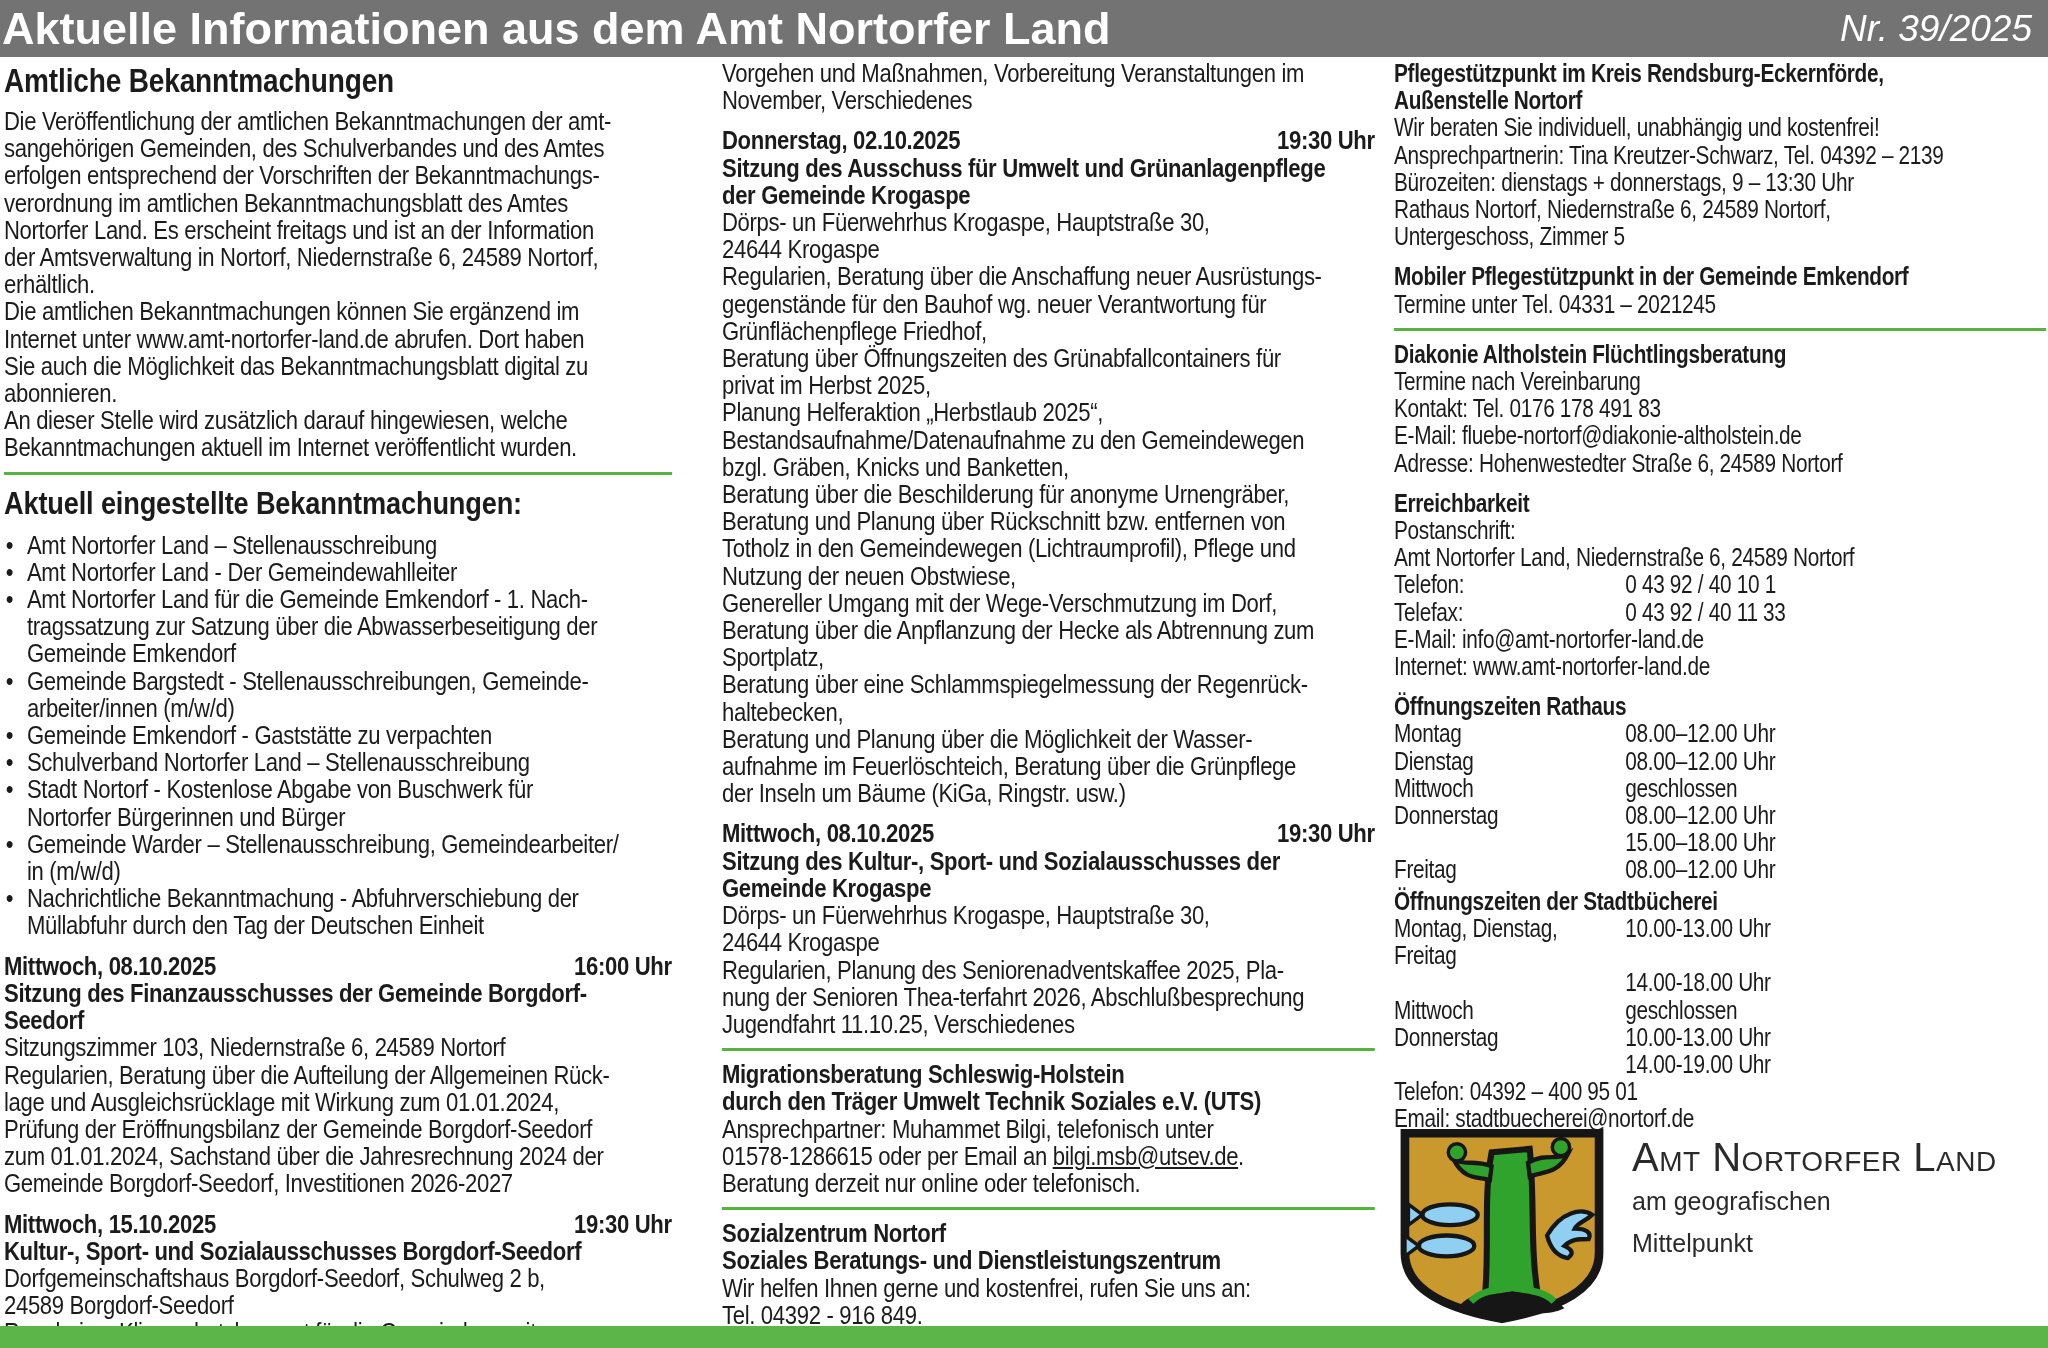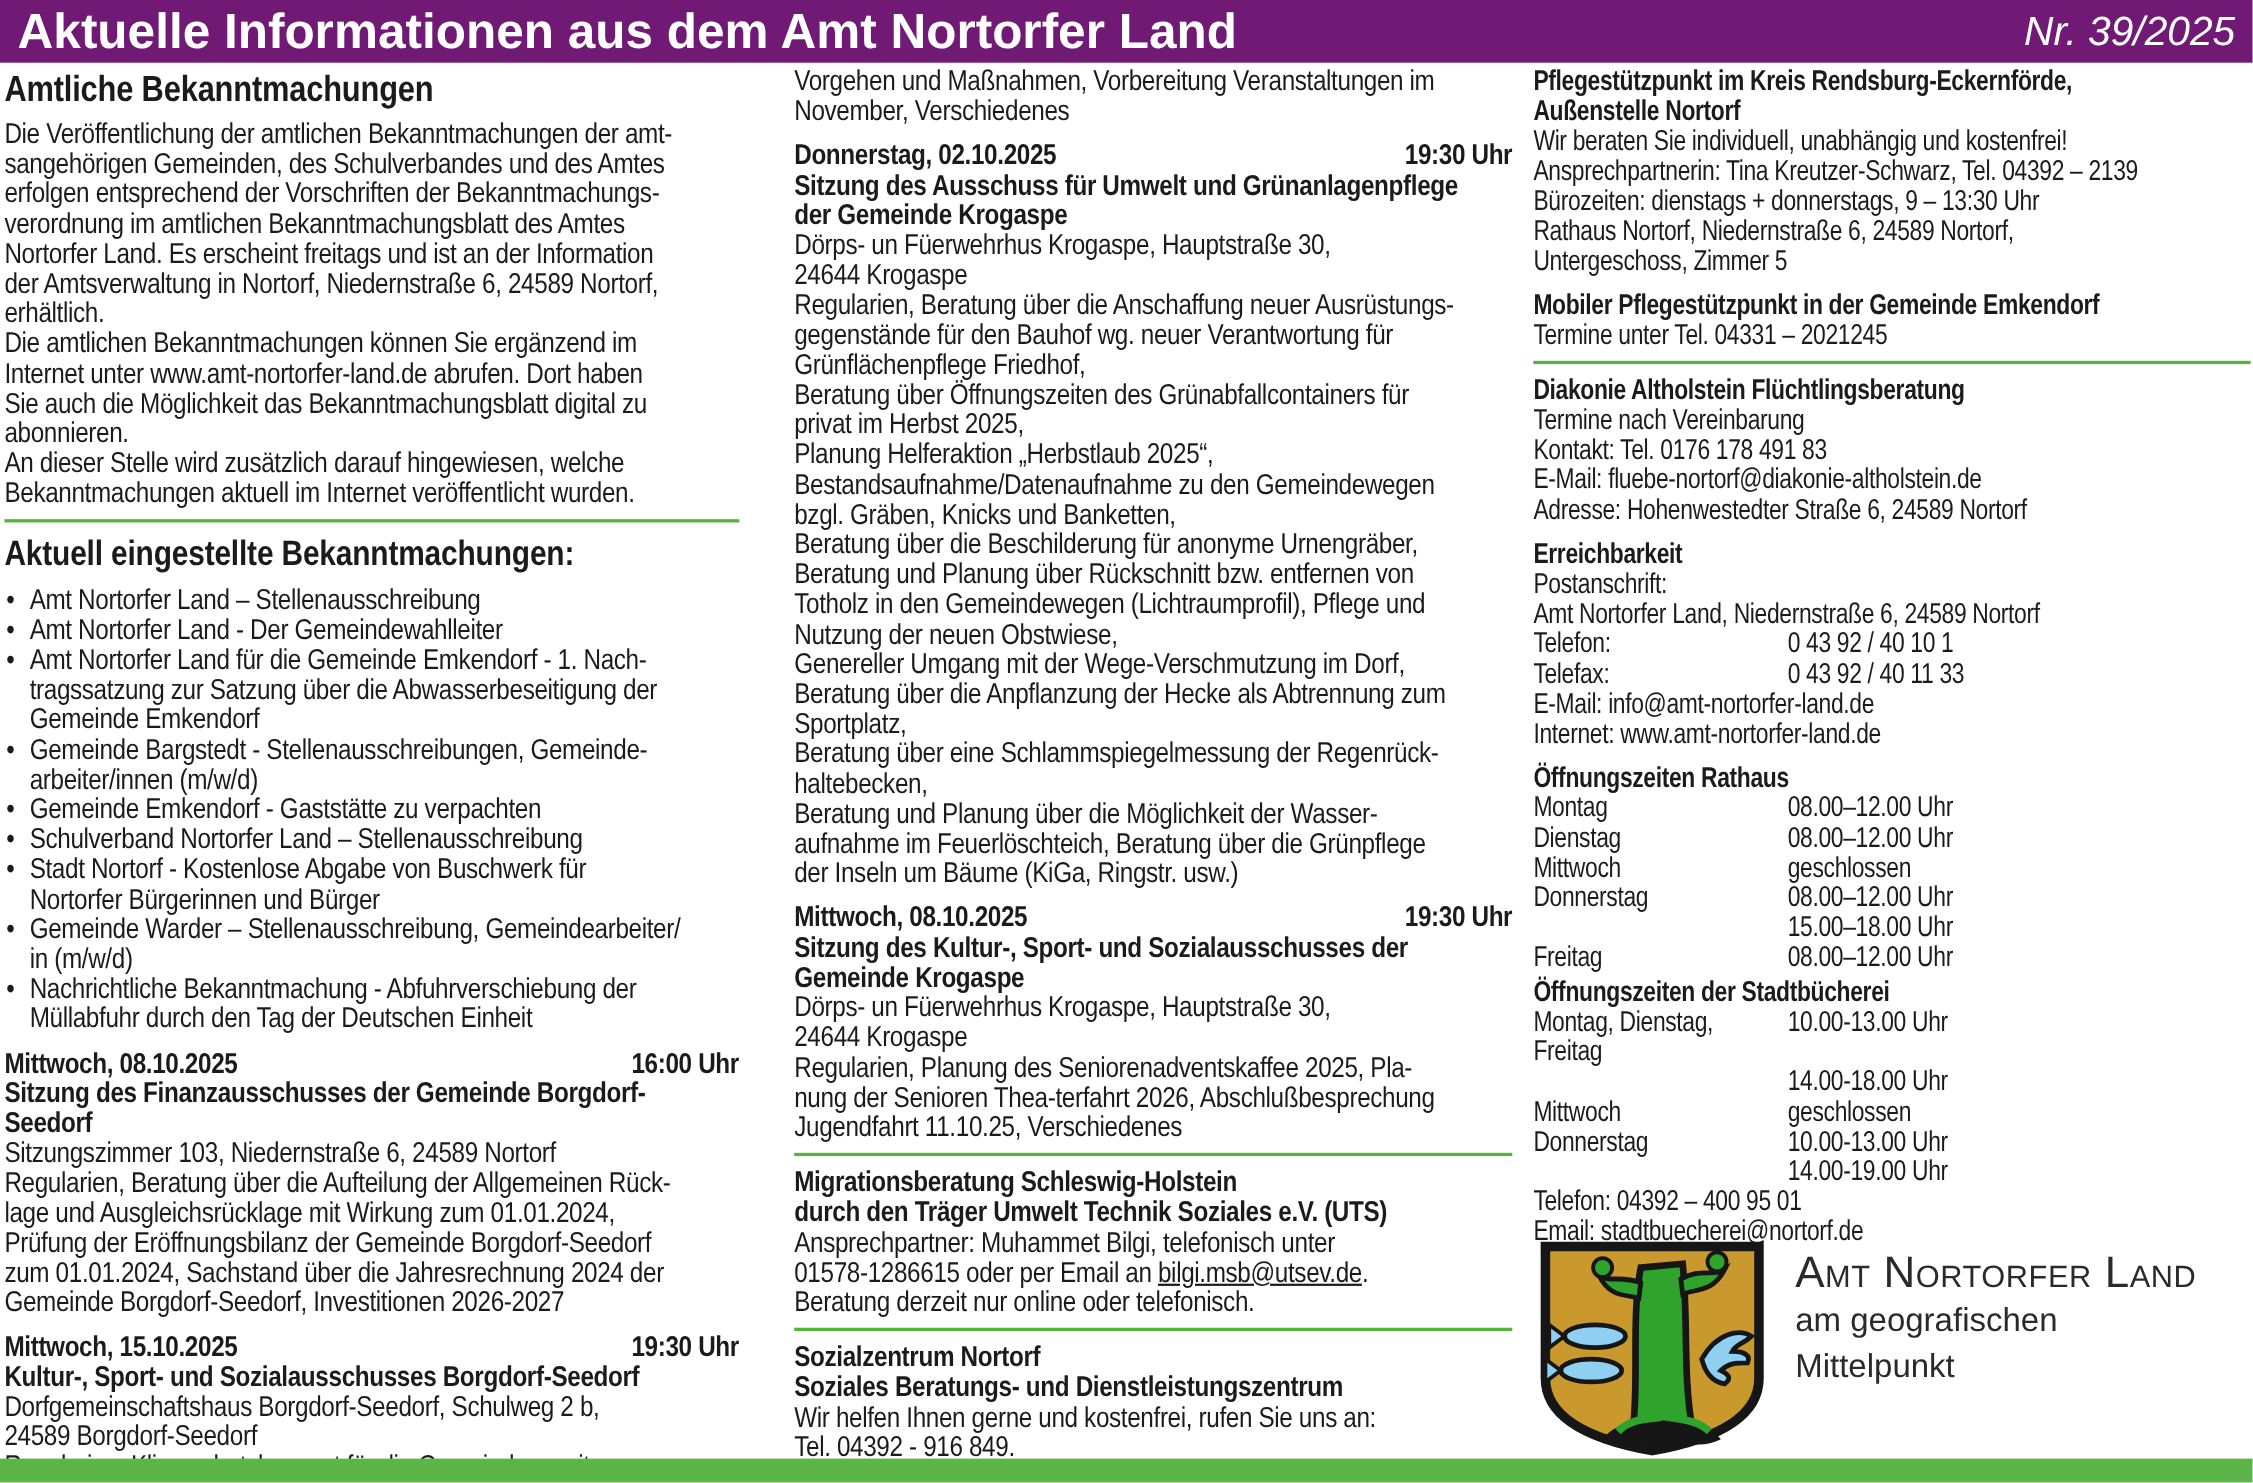--- a/index.html
+++ b/index.html
@@ -1,21 +1,21 @@
 <!DOCTYPE html>
 <html><head>
 <meta charset="utf-8">
 <style>
   html,body{margin:0;padding:0;background:#ffffff;}
   #page{position:relative;width:2048px;height:1348px;background:#fff;overflow:hidden;
         font-family:"Liberation Sans",sans-serif;color:#1b1b1b;}
   
-  .topbar{position:absolute;left:0;top:0;width:2048px;height:57px;background:#701a75;
+  .topbar{position:absolute;left:0;top:0;width:2048px;height:57px;background:#737373;
           display:flex;align-items:center;justify-content:space-between;box-sizing:border-box;
-          padding:0 16px 0 16px;}
+          padding:0 16px 0 2px;}
   .topbar .title{color:#fff;font-weight:bold;font-size:45px;letter-spacing:0;white-space:nowrap;}
   .topbar .issue{color:#fff;font-size:37px;font-weight:400;white-space:nowrap;font-style:italic;}
   .bottombar{position:absolute;left:0;top:1326px;width:2048px;height:22px;background:#5CB548;}
 
   
   .col{position:absolute;top:60px;}
   #col1{left:4px;width:668px;}
   #col2{left:692px;width:653px;margin-left:30px;}
   #col3{left:1394px;width:652px;}
   .condense{transform-origin:0 0;}
@@ -45,21 +45,21 @@
   .sched-row{display:flex;}
   .sched-label{flex:0 0 289px;}
   .sched-val{flex:1;}
 
   .linky{text-decoration:underline;color:#1b1b1b;}
 
   
   #logo{position:absolute;left:1398px;top:1128px;display:flex;gap:26px;align-items:flex-start;}
   .logo-text{padding-top:6px;color:#2e2e2e;}
   .logo-name{font-variant:small-caps;font-size:40px;line-height:46px;letter-spacing:0.5px;color:#2a2a2a;}
-  .logo-line{font-size:30px;line-height:42px;color:#2a2a2a;}
+  .logo-line{font-size:25px;line-height:42px;color:#2a2a2a;}
 </style>
 </head>
 <body>
 
 <div id="page">
 
   <div class="topbar">
     <span class="title">Aktuelle Informationen aus dem Amt Nortorfer Land</span>
     <span class="issue">Nr. 39/2025</span>
   </div>

